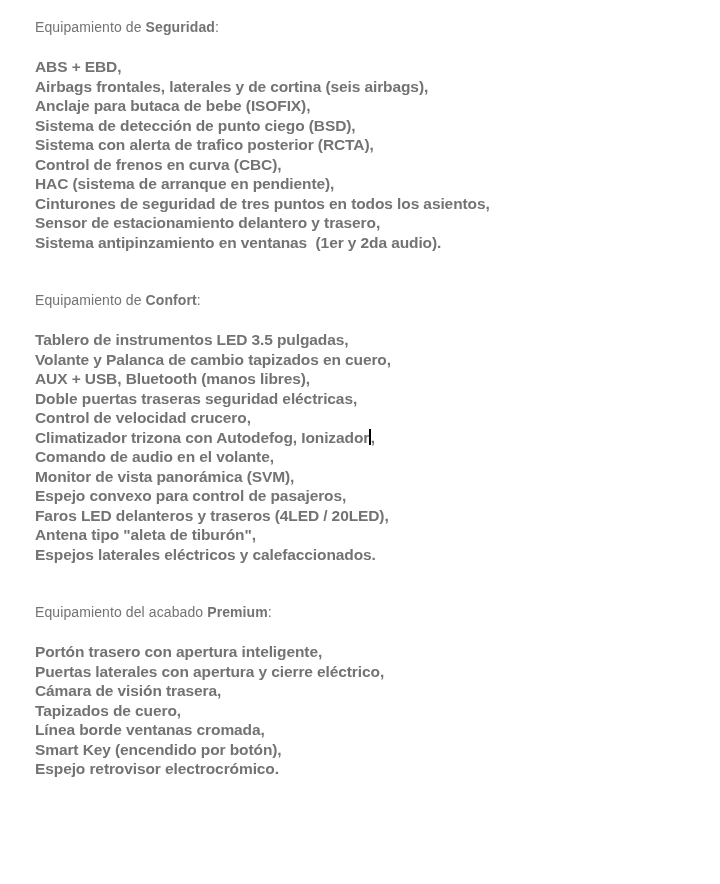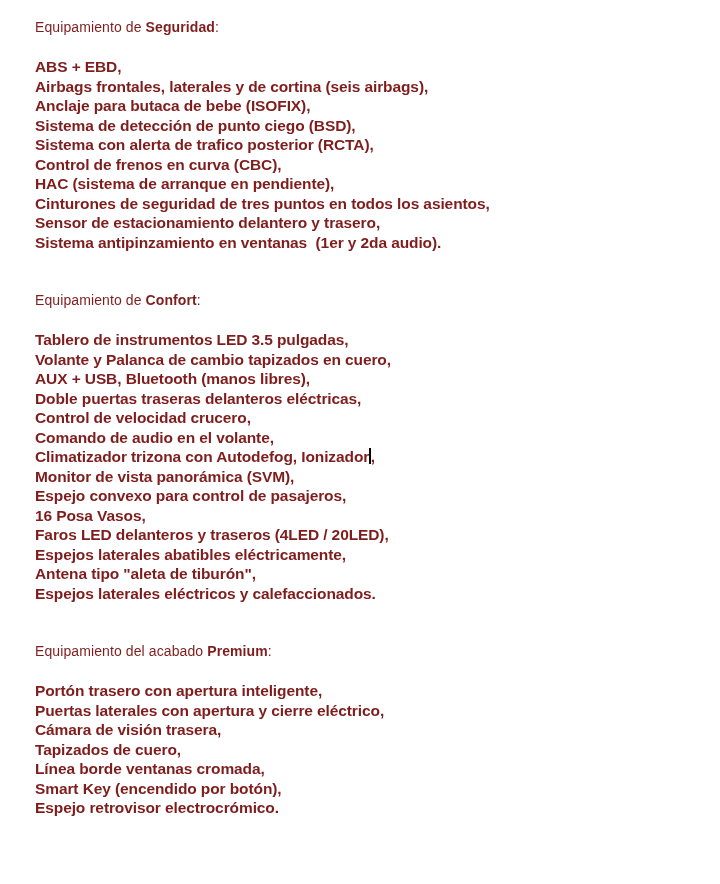--- a/index.html
+++ b/index.html
@@ -6,21 +6,21 @@
     margin: 0;
     padding: 0;
     background: #ffffff;
   }
   .page {
     box-sizing: border-box;
     width: 712px;
     height: 884px;
     padding: 18px 20px 0 35px;
     background: #ffffff;
-    color: #7f1d1d;
+    color: #737373;
     font-family: "Liberation Sans", "DejaVu Sans", sans-serif;
     overflow: hidden;
     cursor: text;
   }
   .section {
     margin: 0 0 39px 0;
   }
   .section:last-child {
     margin-bottom: 0;
   }
@@ -67,29 +67,27 @@
         <p class="item">HAC (sistema de arranque en pendiente),</p>
         <p class="item">Cinturones de seguridad de tres puntos en todos los asientos,</p>
         <p class="item">Sensor de estacionamiento delantero y trasero,</p>
         <p class="item">Sistema antipinzamiento en ventanas  (1er y 2da audio).</p>
       </div>
       <div class="section">
         <p class="heading"><span>Equipamiento de </span><span class="term">Confort</span><span>:</span></p>
         <p class="item">Tablero de instrumentos LED 3.5 pulgadas,</p>
         <p class="item">Volante y Palanca de cambio tapizados en cuero,</p>
         <p class="item">AUX + USB, Bluetooth (manos libres),</p>
-        <p class="item">Doble puertas traseras delanteros eléctricas,</p>
+        <p class="item">Doble puertas traseras seguridad eléctricas,</p>
         <p class="item">Control de velocidad crucero,</p>
+        <p class="item">Climatizador trizona con Autodefog, Ionizador<span class="caret"></span>,</p>
         <p class="item">Comando de audio en el volante,</p>
-        <p class="item">Climatizador trizona con Autodefog, Ionizador<span class="caret"></span>,</p>
         <p class="item">Monitor de vista panorámica (SVM),</p>
         <p class="item">Espejo convexo para control de pasajeros,</p>
-        <p class="item">16 Posa Vasos,</p>
         <p class="item">Faros LED delanteros y traseros (4LED / 20LED),</p>
-        <p class="item">Espejos laterales abatibles eléctricamente,</p>
         <p class="item">Antena tipo "aleta de tiburón",</p>
         <p class="item">Espejos laterales eléctricos y calefaccionados.</p>
       </div>
       <div class="section">
         <p class="heading"><span>Equipamiento del acabado </span><span class="term">Premium</span><span>:</span></p>
         <p class="item">Portón trasero con apertura inteligente,</p>
         <p class="item">Puertas laterales con apertura y cierre eléctrico,</p>
         <p class="item">Cámara de visión trasera,</p>
         <p class="item">Tapizados de cuero,</p>
         <p class="item">Línea borde ventanas cromada,</p>

